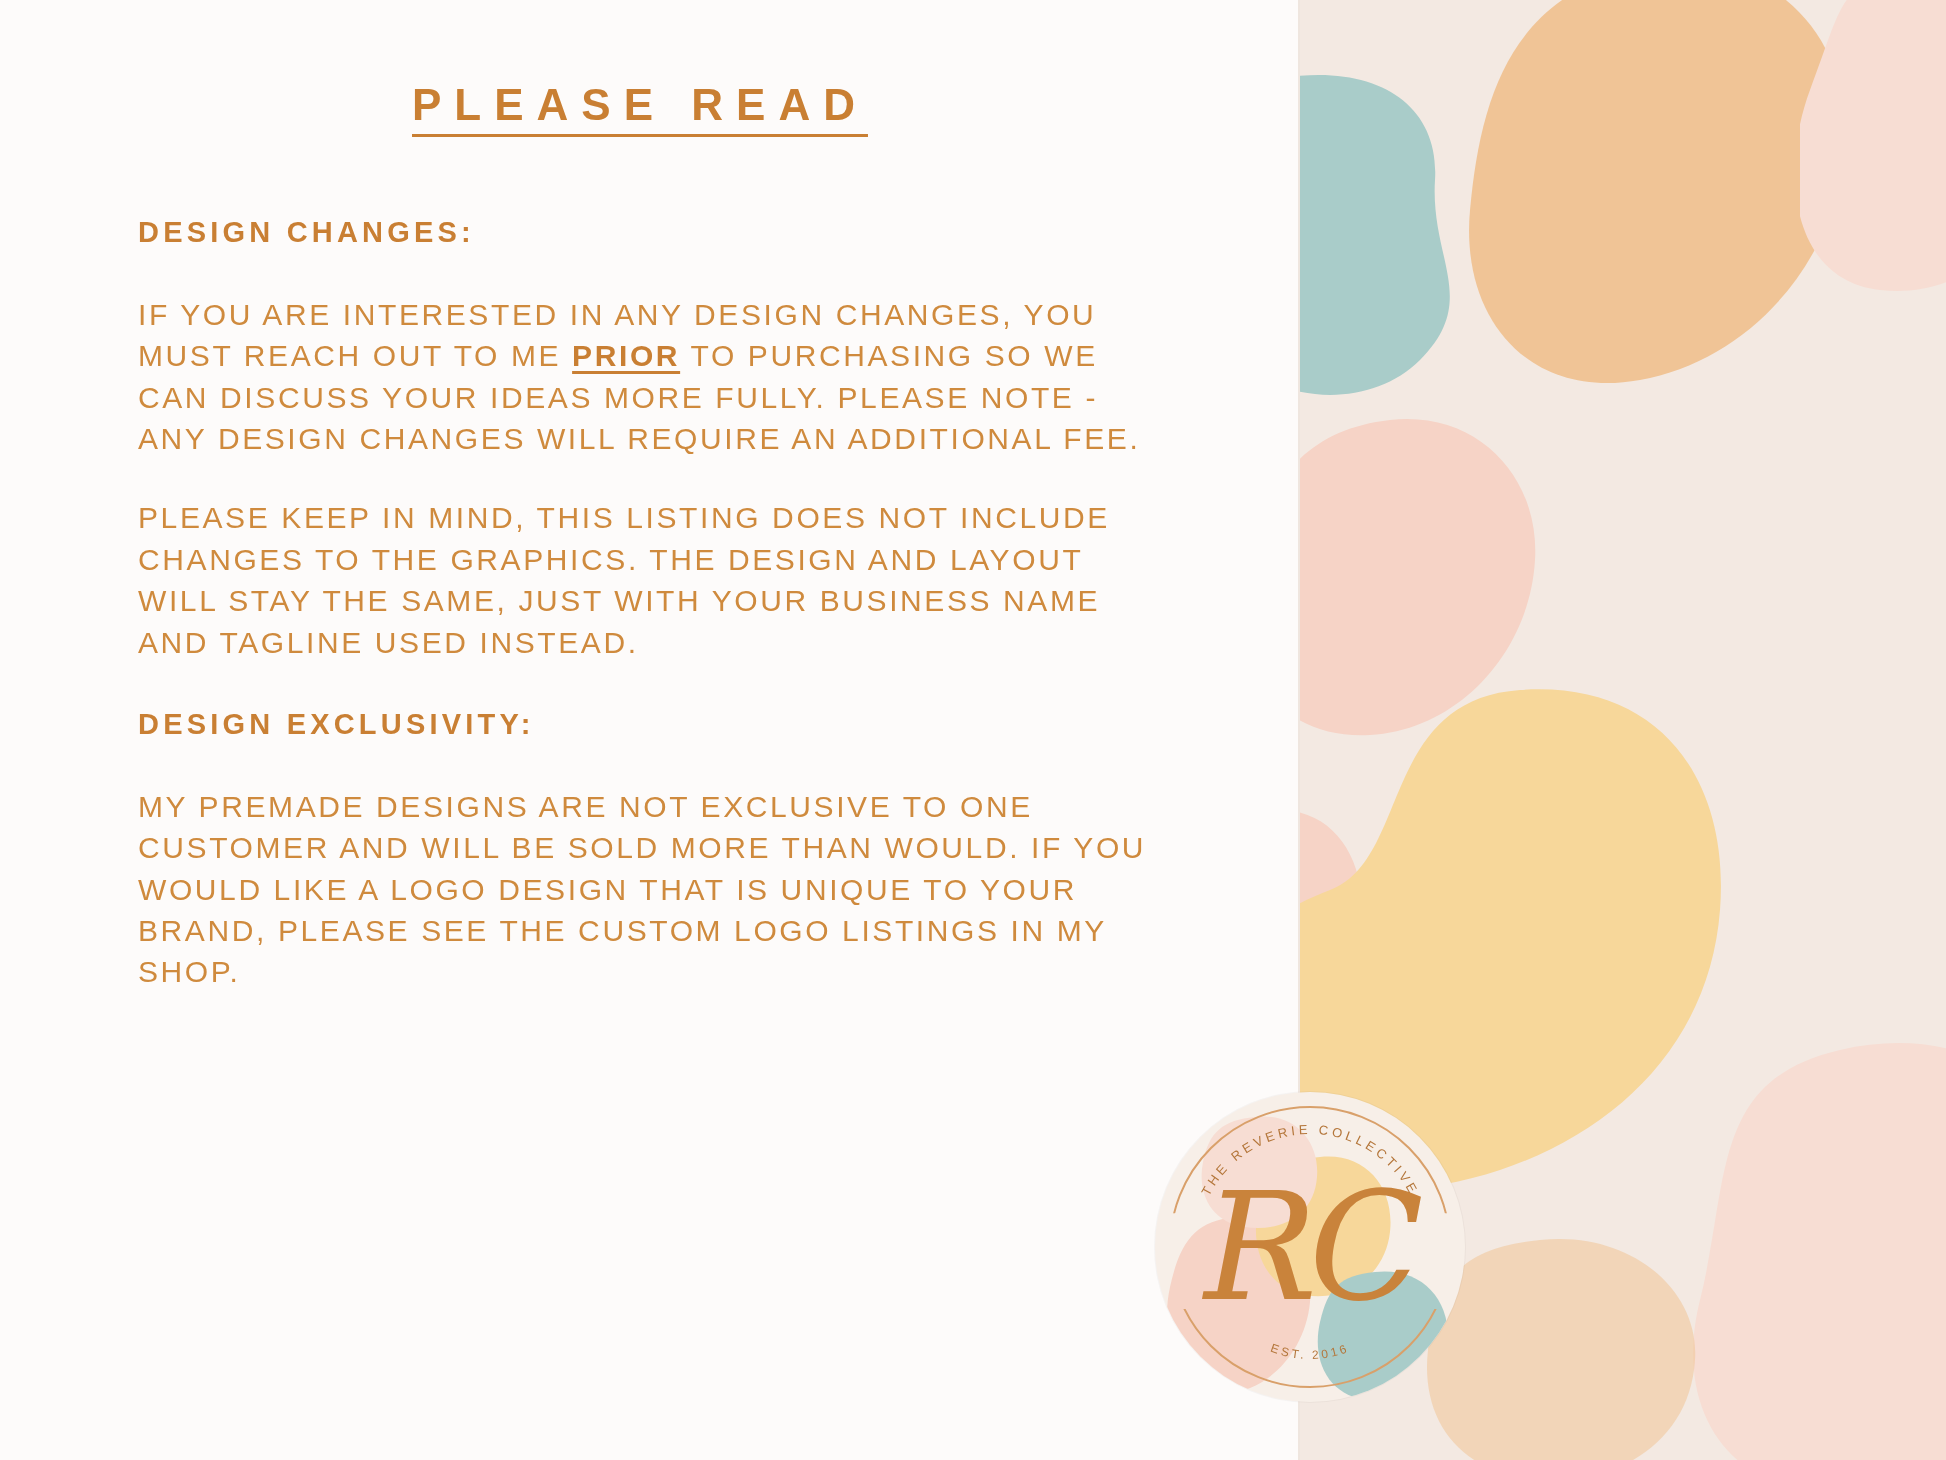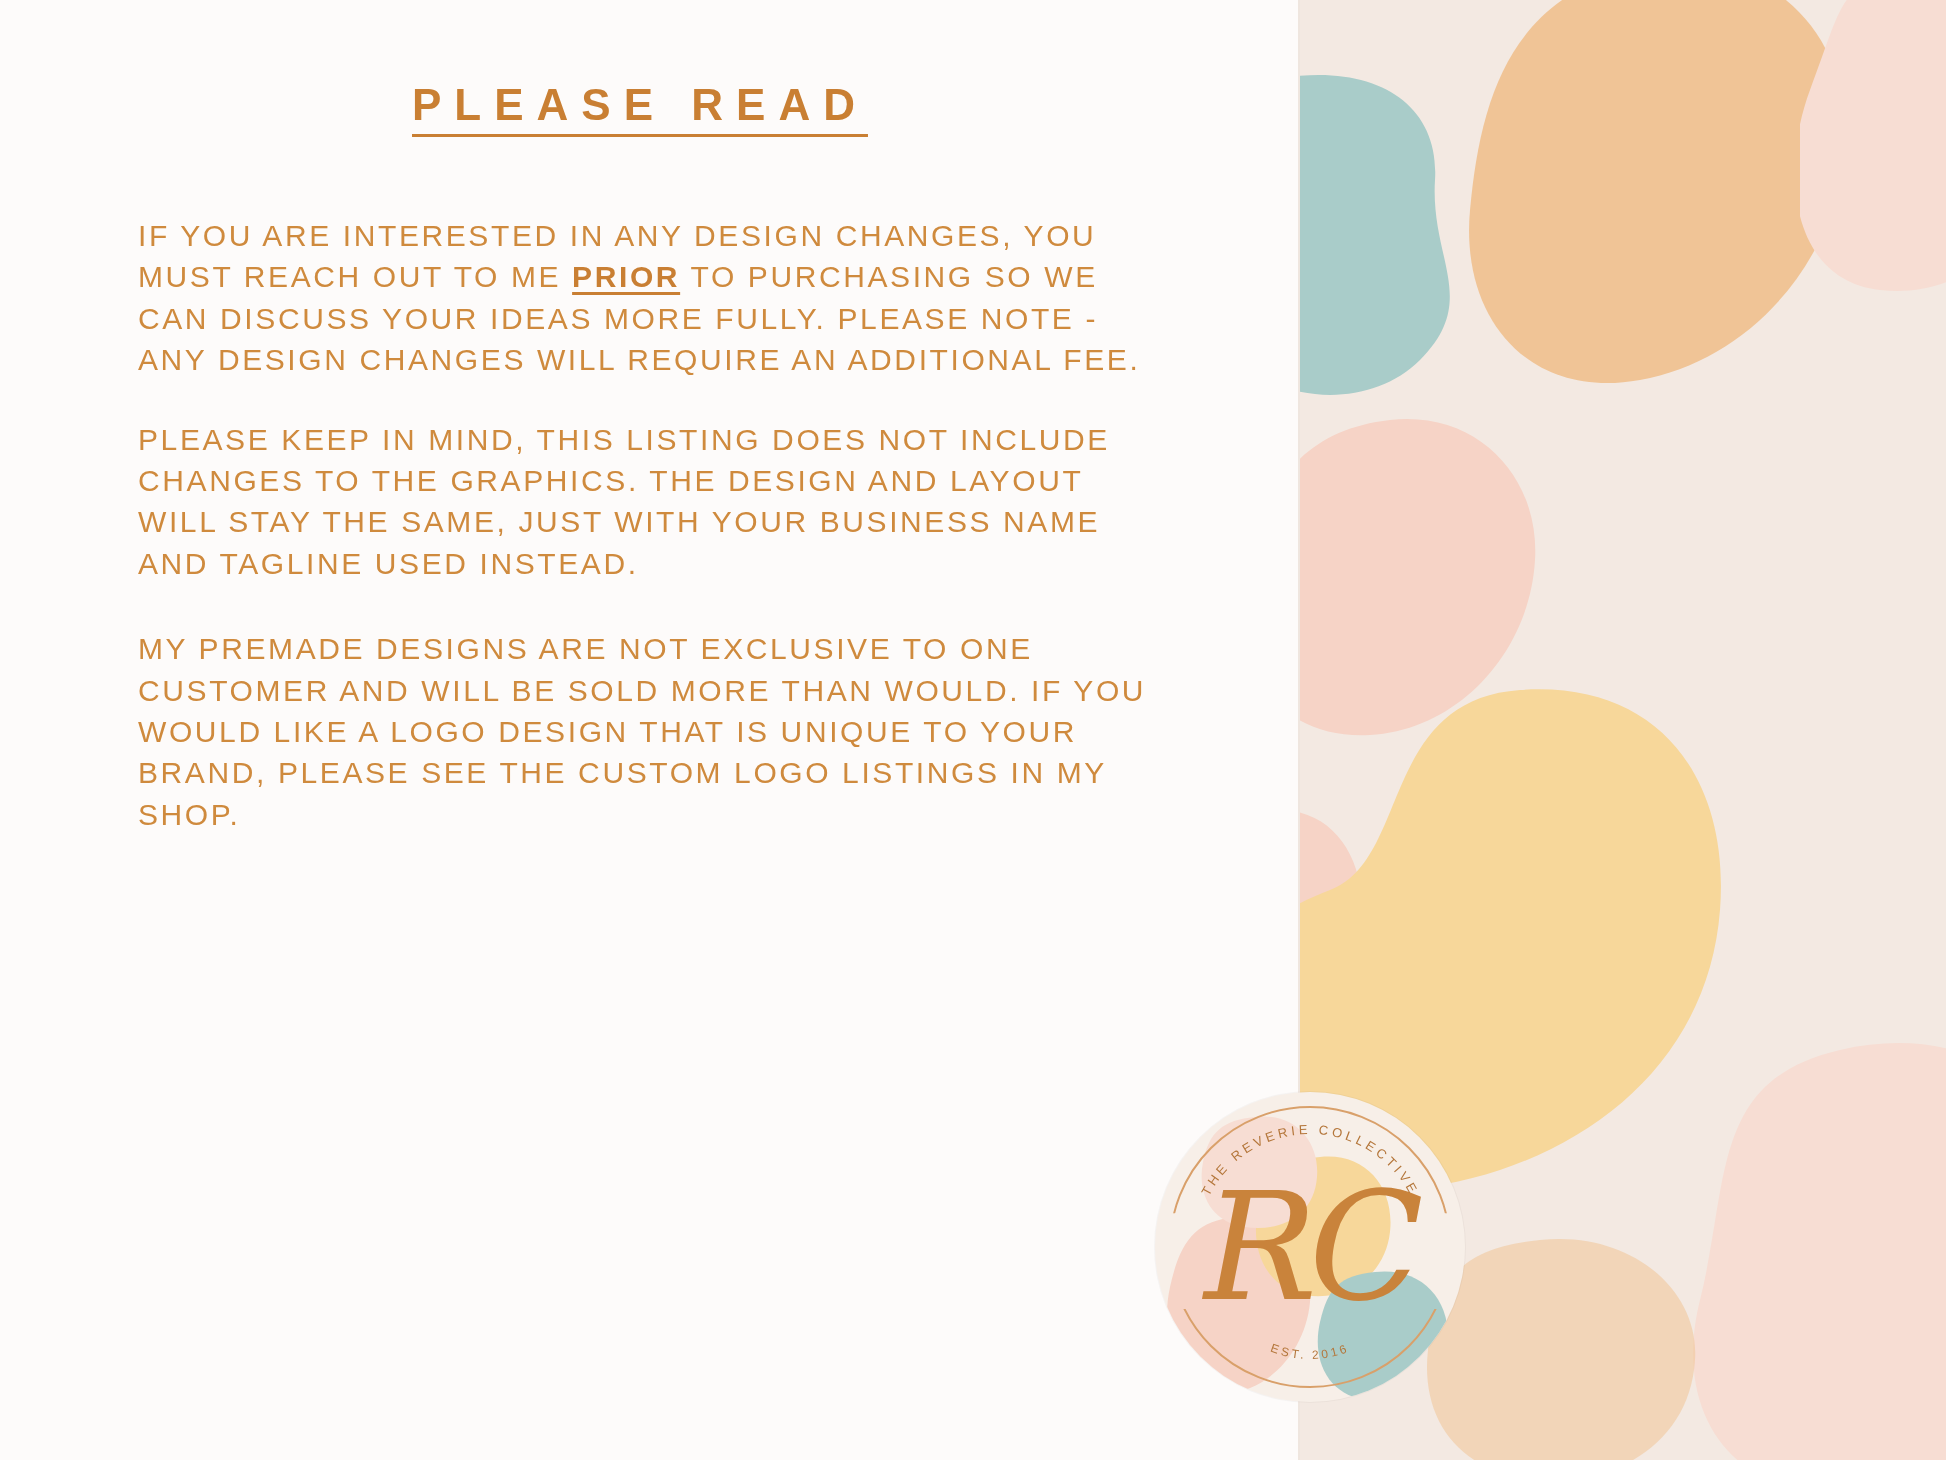--- a/index.html
+++ b/index.html
@@ -179,25 +179,27 @@
 <body>
 
 <div class="page">
 
   <div class="left-panel">
 
     <div class="title">PLEASE READ</div>
 
     <div class="body-wrap">
 
+      <p class="heading">DESIGN CHANGES:</p>
 
       <p class="para tight"><span>IF YOU ARE INTERESTED IN ANY DESIGN CHANGES, YOU MUST REACH OUT TO ME </span><span class="u-bold">PRIOR</span><span> TO PURCHASING SO WE CAN DISCUSS YOUR IDEAS MORE FULLY. PLEASE NOTE - ANY DESIGN CHANGES WILL REQUIRE AN ADDITIONAL FEE.</span></p>
 
       <p class="para">PLEASE KEEP IN MIND, THIS LISTING DOES NOT INCLUDE CHANGES TO THE GRAPHICS. THE DESIGN AND LAYOUT WILL STAY THE SAME, JUST WITH YOUR BUSINESS NAME AND TAGLINE USED INSTEAD.</p>
 
+      <p class="heading">DESIGN EXCLUSIVITY:</p>
 
       <p class="para">MY PREMADE DESIGNS ARE NOT EXCLUSIVE TO ONE CUSTOMER AND WILL BE SOLD MORE THAN WOULD. IF YOU WOULD LIKE A LOGO DESIGN THAT IS UNIQUE TO YOUR BRAND, PLEASE SEE THE CUSTOM LOGO LISTINGS IN MY SHOP.</p>
 
 
     </div>
   </div>
 
   <div class="seam"></div>
 
   <div class="right-panel">

